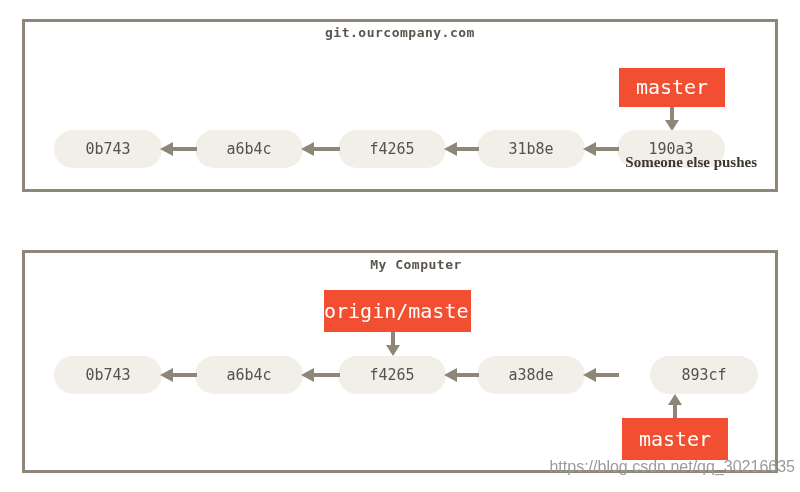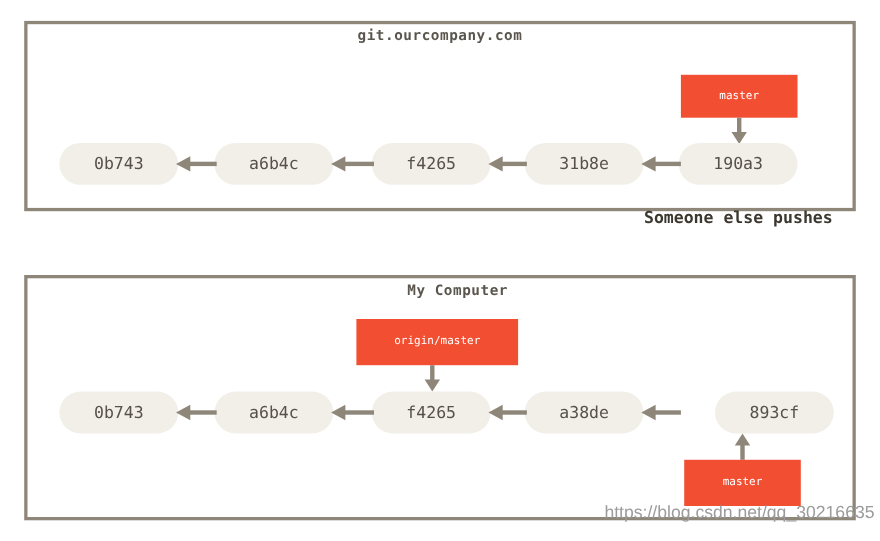--- a/index.html
+++ b/index.html
@@ -19,21 +19,21 @@
     color:var(--title_text,#5a554d);
   }
   .pill{
     position:absolute;width:108px;height:38px;line-height:38px;
     background:var(--node_fill,#f1efe8);border-radius:19px;
     text-align:center;font-size:15px;
     color:var(--node_text,#56524a);
   }
   .ref-label{
     position:absolute;background:var(--label_bg,#f14e32);
-    color:var(--label_text,#ffffff);text-align:center;font-size:10px;
+    color:var(--label_text,#ffffff);text-align:center;font-size:20px;
   }
   .harrow{position:absolute;height:14px;}
   .harrow .shaft{position:absolute;left:11px;right:0;top:5px;height:4px;background:var(--arrow,#8e8779);}
   .harrow .head{position:absolute;left:0;top:0;width:0;height:0;
     border-top:7px solid transparent;border-bottom:7px solid transparent;
     border-right:13px solid var(--arrow,#8e8779);}
   .varrow{position:absolute;width:14px;}
   .varrow .shaft{position:absolute;left:5px;width:4px;background:var(--arrow,#8e8779);}
   .varrow.down .shaft{top:0;height:14px;}
   .varrow.down .head{position:absolute;left:0;bottom:0;width:0;height:0;
@@ -82,21 +82,21 @@
   </div>
   <div class="harrow" style="left:444px;top:142px;width:35px;">
     <div class="shaft"></div>
     <div class="head"></div>
   </div>
   <div class="harrow" style="left:583px;top:142px;width:36px;">
     <div class="shaft"></div>
     <div class="head"></div>
   </div>
 
-  <div class="note" style="right:43px;top:189px;">Someone else pushes</div>
+  <div class="note" style="right:43px;top:154px;font-family:Liberation Serif, serif;">Someone else pushes</div>
 
   <div class="box" style="left:22px;top:250px;width:756px;height:223px;"></div>
   <div class="panel-title" style="left:22px;top:257px;width:756px;padding-left:16px;">My Computer</div>
 
   <div class="ref-label" style="left:324px;top:290px;width:147px;height:42px;line-height:42px;">origin/master</div>
   <div class="varrow down" style="left:386px;top:332px;height:24px;">
     <div class="shaft"></div>
     <div class="head"></div>
   </div>
 

